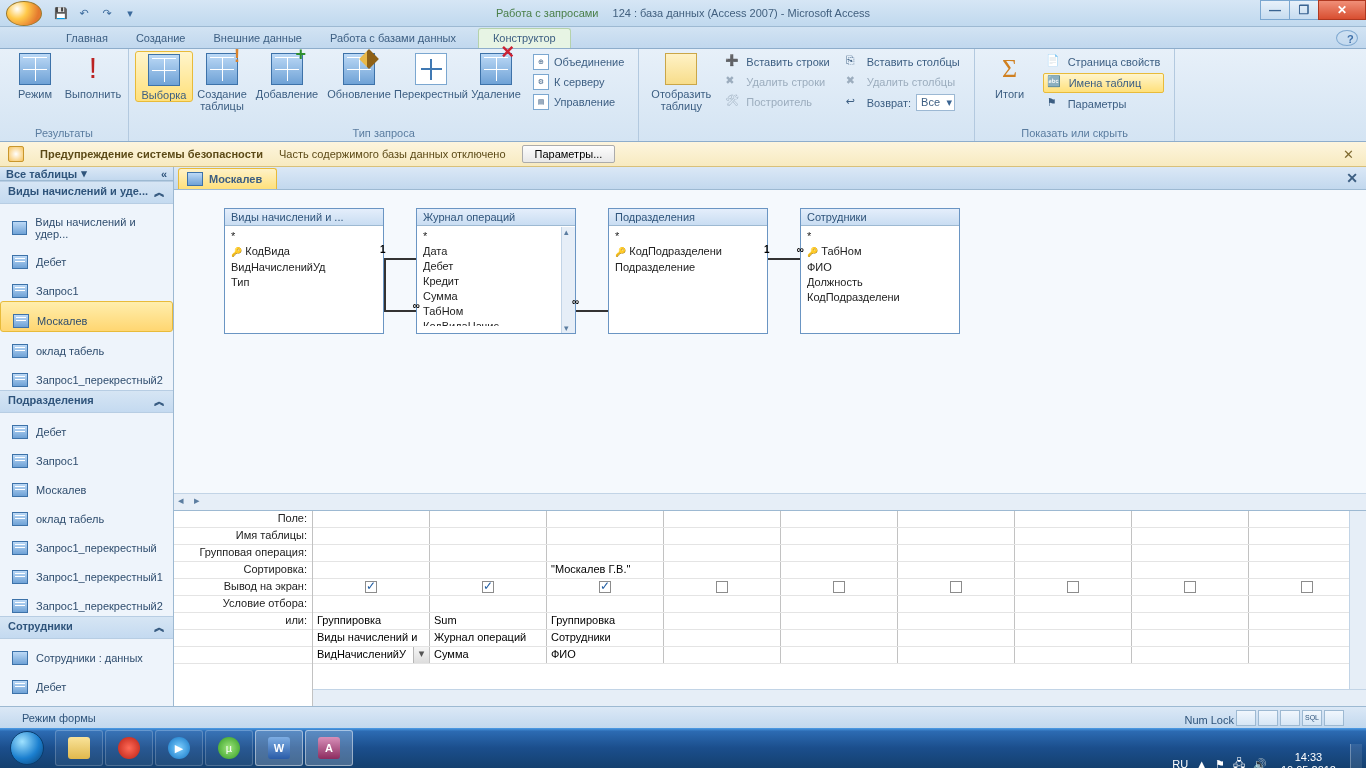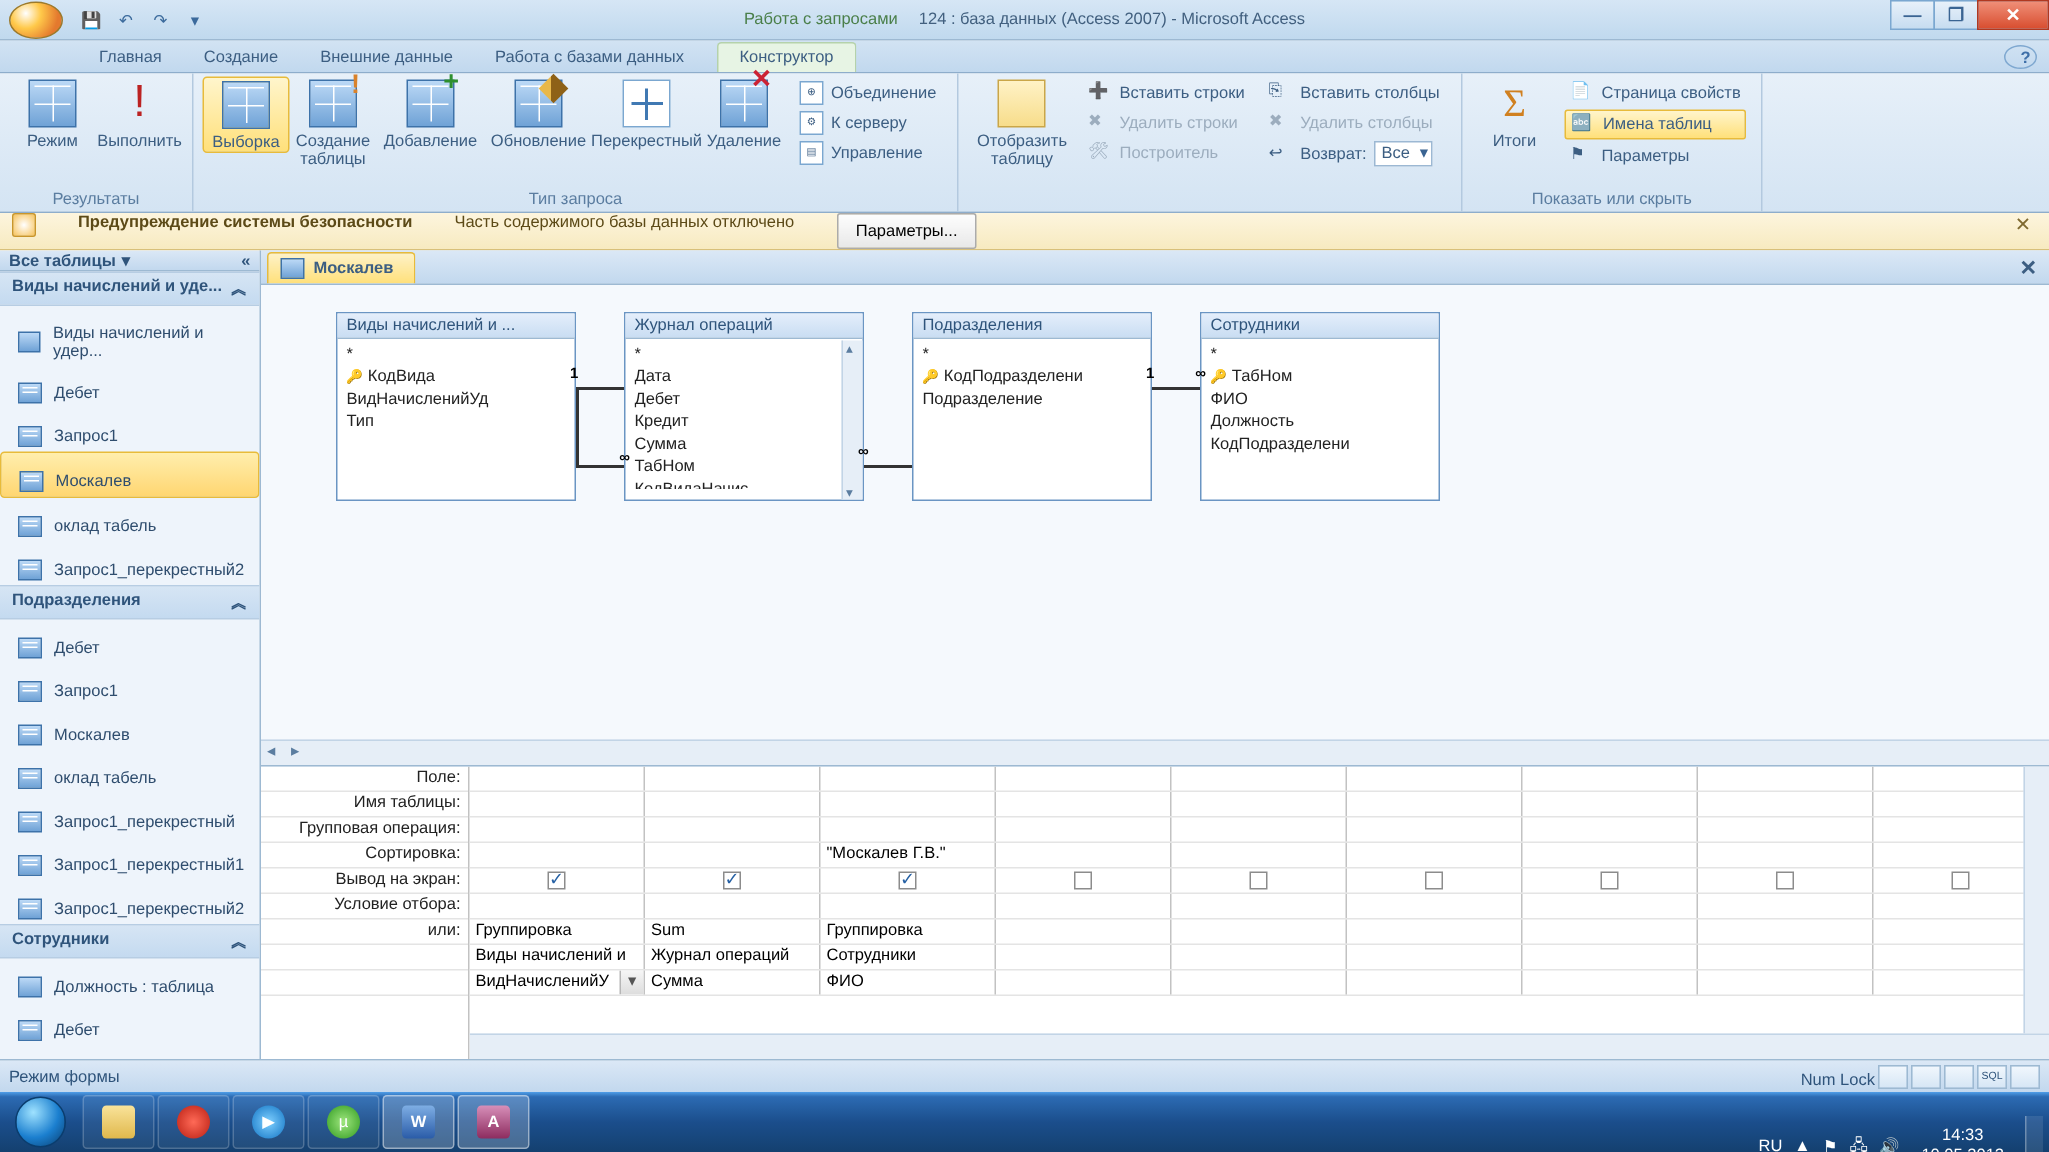--- a/index.html
+++ b/index.html
@@ -52,21 +52,21 @@
 .ico-cross{background:#fff;border:1px solid #7ba7d0;}
 .ico-cross::before,.ico-cross::after{content:"";position:absolute;background:#4079b3;}
 .ico-cross::before{left:15%;right:15%;top:48%;height:2px;}
 .ico-cross::after{top:15%;bottom:15%;left:48%;width:2px;}
 .ico-sigma{font-size:26px; font-family:"Times New Roman"; color:#d08020; line-height:32px; text-align:center; width:32px;height:32px;}
 .ico-table-show{ background:linear-gradient(#fff2c6,#f7dd8b); border:1px solid #caa648;}
 .ico-sm { width:16px; height:16px; display:inline-block; }
 .ico-sm.sql{ background:#fff; border:1px solid #7ba7d0; font-size:7px; text-align:center; line-height:14px; color:#3c5e82;}
 
 
-.security { height:25px; background:linear-gradient(#fdf5de,#f7eac0); border-bottom:1px solid #d8c07a; display:flex; gap:28px; padding:0 8px; color:#5c4a17;}
+.security { height:25px; background:linear-gradient(#fdf5de,#f7eac0); border-bottom:1px solid #d8c07a; display:flex; align-items:center; gap:16px; padding:0 8px; color:#5c4a17;}
 .security .shield { width:16px; height:16px; background:radial-gradient(circle,#fff,#f7c35c); border:1px solid #c9962b; border-radius:2px;}
 .security strong { font-weight:bold; }
 .param-btn { background:linear-gradient(#fdfdfd,#e8e8e8); border:1px solid #ababab; padding:2px 12px; border-radius:2px;}
 .security .close-x { margin-left:auto; color:#7f6a30; font-size:13px; padding:0 4px;}
 
 
 .workarea { display:flex; height: calc(768px - 27px - 22px - 93px - 25px - 22px - 40px); }
 
 
 .navpane { width:213px; background:#eef4fb; border-right:1px solid #9db9d2; display:flex; flex-direction:column; overflow:hidden;}
@@ -116,21 +116,21 @@
 .qbe-grid { flex:1; overflow:hidden; position:relative;}
 .qbe-row { display:flex; height:17px; border-bottom:1px solid #e4e4e4;}
 .qbe-cell { width:117px; border-right:1px solid #c2c2c2; padding:1px 4px; white-space:nowrap; overflow:hidden; position:relative;}
 .qbe-cell .dd { position:absolute; right:0; top:0; bottom:0; width:16px; background:linear-gradient(#f6f6f6,#ddd); border-left:1px solid #b6b6b6; text-align:center; color:#555;}
 .chk { display:inline-block; width:12px; height:12px; border:1px solid #8c8c8c; background:#fff; margin-top:1px; position:relative;}
 .chk.on::after{content:"✓"; position:absolute; left:0; top:-3px; color:#2560a4; font-size:12px;}
 .qbe-vsb{ position:absolute; right:0; top:0; bottom:17px; width:17px; background:#e6eef7; border-left:1px solid #c2d4e6;}
 .qbe-hsb{ position:absolute; left:0; right:0; bottom:0; height:17px; background:#e6eef7; border-top:1px solid #c2d4e6;}
 
 
-.statusbar { height:22px; background:linear-gradient(#dbe8f6,#c2d8ee); border-top:1px solid #9db9d2; display:flex; align-items:center; color:#2f547b; padding:0 6px;}
+.statusbar { height:22px; background:linear-gradient(#dbe8f6,#c2d8ee); border-top:1px solid #9db9d2; display:flex; align-items:center; color:#2f547b; padding:0 22px;}
 .statusbar .right { margin-left:auto; display:flex; align-items:flex-end; gap:2px;}
 .view-btn { width:20px; height:16px; border:1px solid #9db9d2; background:linear-gradient(#f1f7fd,#d6e6f5);}
 
 
 .taskbar { height:40px; background:linear-gradient(#4f9ee8 0%, #2c6bb3 8%, #1b4e8c 50%, #14406f 100%); display:flex; align-items:center;}
 .start { width:54px; height:40px; display:flex; align-items:center; justify-content:center;}
 .start .orb { width:34px; height:34px; border-radius:50%; background:radial-gradient(circle at 35% 30%, #9fe2ff, #1b7fcf 55%, #0a3d6e); border:1px solid #0a3d6e; position:relative;}
 .task-btn { width:48px; height:36px; margin:2px 1px; border:1px solid rgba(255,255,255,0.2); border-radius:3px; display:flex; align-items:center; justify-content:center; background:rgba(255,255,255,0.06);}
 .task-btn.active { background:rgba(255,255,255,0.22); border-color:rgba(255,255,255,0.45);}
 .tray { margin-left:auto; display:flex; align-items:center; color:#fff; gap:8px; padding-right:4px;margin-top:32px;}
@@ -366,21 +366,21 @@
     <div class="nav-item">
         <span class="nico q"></span>
         <span>Запрос1_перекрестный2</span>
       </div>
     <div class="nav-group-h">
         <span>Сотрудники</span>
         <span class="chev">︽</span>
       </div>
     <div class="nav-item">
         <span class="nico"></span>
-        <span>Должность : таблица</span>
+        <span>Сотрудники : данных</span>
       </div>
     <div class="nav-item">
         <span class="nico q"></span>
         <span>Дебет</span>
       </div>
     <div class="nav-item">
         <span class="nico q"></span>
         <span>Запрос1</span>
       </div>
     <div class="nav-item">

